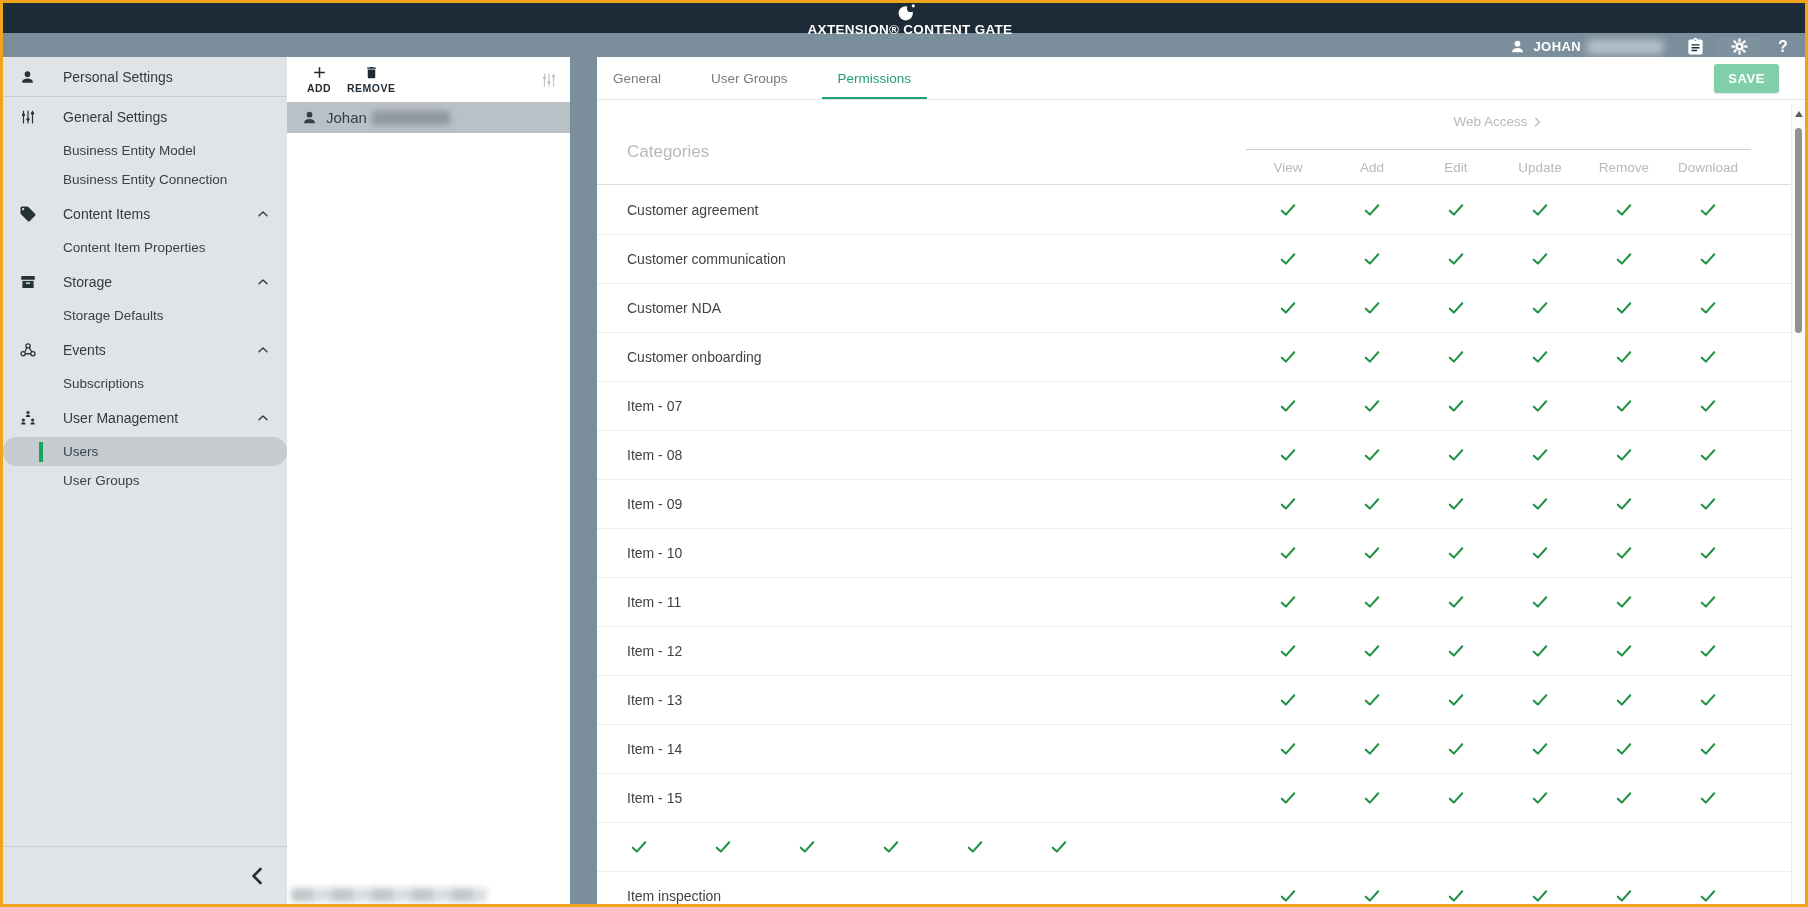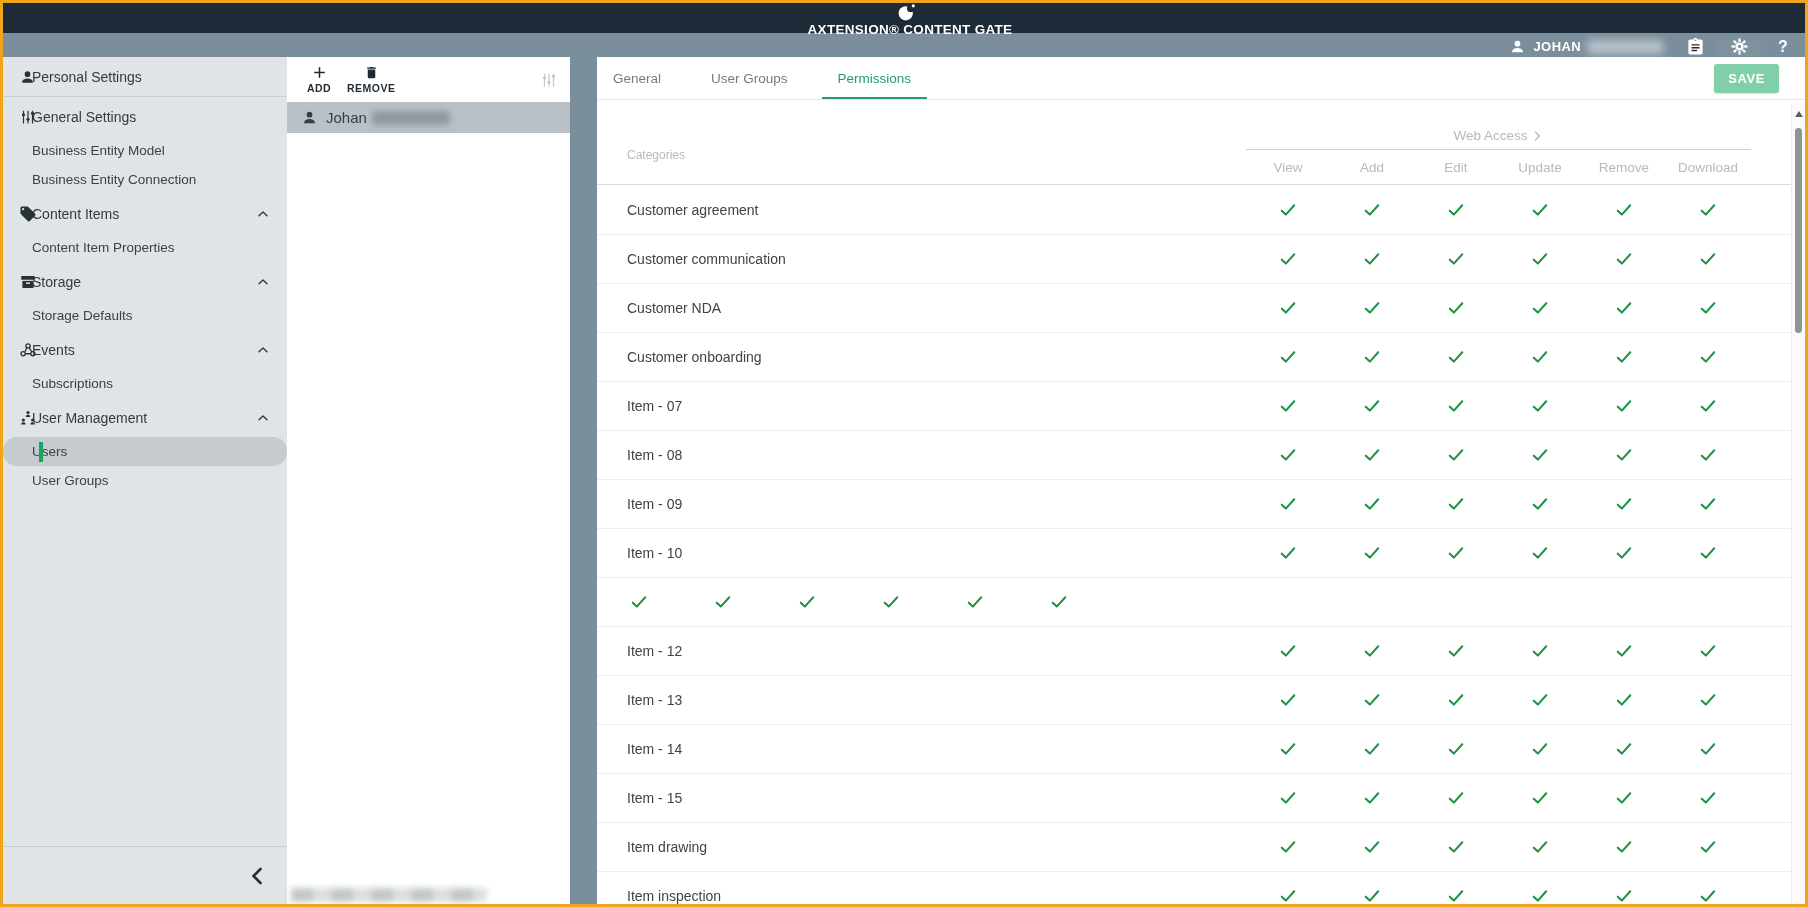--- a/index.html
+++ b/index.html
@@ -28,21 +28,21 @@
   .username{font-size:13px;font-weight:700;letter-spacing:.4px;margin-left:7px;}
   .blurname{width:76px;height:14px;margin-left:6px;border-radius:2px;
     background:rgba(235,240,244,.55);filter:blur(4px);}
   .tb-btn{width:44px;height:100%;display:flex;align-items:center;justify-content:center;cursor:pointer;}
   .tb-btn.active{background:var(--topbar-active-bg);}
   .help-glyph{font-size:16px;font-weight:700;color:#fff;}
 
   
   .sidebar{position:absolute;left:0;top:54px;bottom:0;width:284px;background:var(--sidebar-bg);
     color:var(--sidebar-text);}
-  .side-item{position:relative;display:flex;align-items:center;padding-left:29px;cursor:pointer;
+  .side-item{position:relative;display:flex;align-items:center;padding-left:60px;cursor:pointer;
     font-size:14px;color:#2f3b44;text-align:center;}
   .side-item.lvl0{height:39px;}
   .side-item.lvl1{height:29px;font-size:13.5px;color:#37424b;}
   .side-item .mainicn{position:absolute;left:16px;top:50%;transform:translateY(-50%);color:#263238;}
   .side-item .chev{position:absolute;right:16px;top:50%;transform:translateY(-50%);color:#2e3b45;}
   .side-item.selected{background:var(--sidebar-selected-bg);border-radius:14px;}
   .selbar{position:absolute;left:36px;top:50%;transform:translateY(-50%);
     width:4px;height:20px;background:#18a45c;}
   .side-divider{height:1px;background:#c9ced3;margin:0;}
   .side-bottom{position:absolute;left:0;right:0;bottom:0;height:58px;border-top:1px solid #c9ced3;}
@@ -74,23 +74,23 @@
     border-bottom:1px solid #e4e6e7;position:relative;}
   .tab{display:flex;align-items:center;padding:0 16px;margin-right:18px;font-size:13.5px;
     color:var(--tab-inactive);cursor:pointer;position:relative;font-weight:500;}
   .tab.active{color:var(--accent-green);}
   .tab.active::after{content:"";position:absolute;left:0;right:0;bottom:0;height:2px;
     background:var(--accent-green);}
   .save-btn{position:absolute;right:26px;top:7px;height:29px;padding:0 14px;
     background:var(--save-bg);color:#fff;font-size:13px;font-weight:700;letter-spacing:.6px;
     border:none;border-radius:3px;cursor:pointer;box-shadow:0 1px 2px rgba(0,0,0,.12);}
   .tbl-header{position:relative;height:85px;border-bottom:1px solid var(--header-divider);}
-  .categories-label{position:absolute;left:30px;bottom:22px;font-size:12px;color:var(--header-gray);text-align:right;}
+  .categories-label{position:absolute;left:30px;bottom:22px;font-size:17px;color:var(--header-gray);text-align:right;}
   .wa-block{position:absolute;left:649px;top:0;width:505px;}
-  .wa-group{height:50px;display:flex;align-items:flex-end;justify-content:center;
+  .wa-group{height:50px;display:flex;align-items:center;justify-content:center;
     padding-bottom:6px;border-bottom:1px solid var(--group-line);color:var(--header-gray);
     font-size:13.5px;cursor:pointer;}
   .wa-group .icn{margin-left:2px;color:var(--header-gray);}
   .wa-cols{height:34px;display:flex;}
   .wa-col{width:84px;display:flex;align-items:center;justify-content:center;
     font-size:13.5px;color:var(--header-gray);}
   .tbl-rows{overflow:hidden;position:absolute;top:129px;bottom:0;left:0;right:14px;}
   .tbl-row{height:49px;display:flex;align-items:center;border-bottom:1px solid var(--divider);}
   .tbl-row .cat{flex:1;padding-left:30px;font-size:14px;color:var(--category-text);}
   .cells{width:505px;margin-right:40px;display:flex;}
@@ -723,20 +723,21 @@
             <div class="cell">
               <span class="icn">
                 <svg width="20" height="20" viewBox="0 0 24 24" fill="none" stroke="currentColor" stroke-width="2.4" stroke-linecap="round" stroke-linejoin="round">
                   <path d="M4.5 12.8l4.9 4.7L19.5 6.3"></path>
                 </svg>
               </span>
             </div>
           </div>
         </div>
         <div class="tbl-row">
+          <span class="cat">Item - 11</span>
           <div class="cells">
             <div class="cell">
               <span class="icn">
                 <svg width="20" height="20" viewBox="0 0 24 24" fill="none" stroke="currentColor" stroke-width="2.4" stroke-linecap="round" stroke-linejoin="round">
                   <path d="M4.5 12.8l4.9 4.7L19.5 6.3"></path>
                 </svg>
               </span>
             </div>
             <div class="cell">
               <span class="icn">
@@ -957,21 +958,20 @@
             <div class="cell">
               <span class="icn">
                 <svg width="20" height="20" viewBox="0 0 24 24" fill="none" stroke="currentColor" stroke-width="2.4" stroke-linecap="round" stroke-linejoin="round">
                   <path d="M4.5 12.8l4.9 4.7L19.5 6.3"></path>
                 </svg>
               </span>
             </div>
           </div>
         </div>
         <div class="tbl-row">
-          <span class="cat">Item drawing</span>
           <div class="cells">
             <div class="cell">
               <span class="icn">
                 <svg width="20" height="20" viewBox="0 0 24 24" fill="none" stroke="currentColor" stroke-width="2.4" stroke-linecap="round" stroke-linejoin="round">
                   <path d="M4.5 12.8l4.9 4.7L19.5 6.3"></path>
                 </svg>
               </span>
             </div>
             <div class="cell">
               <span class="icn">

